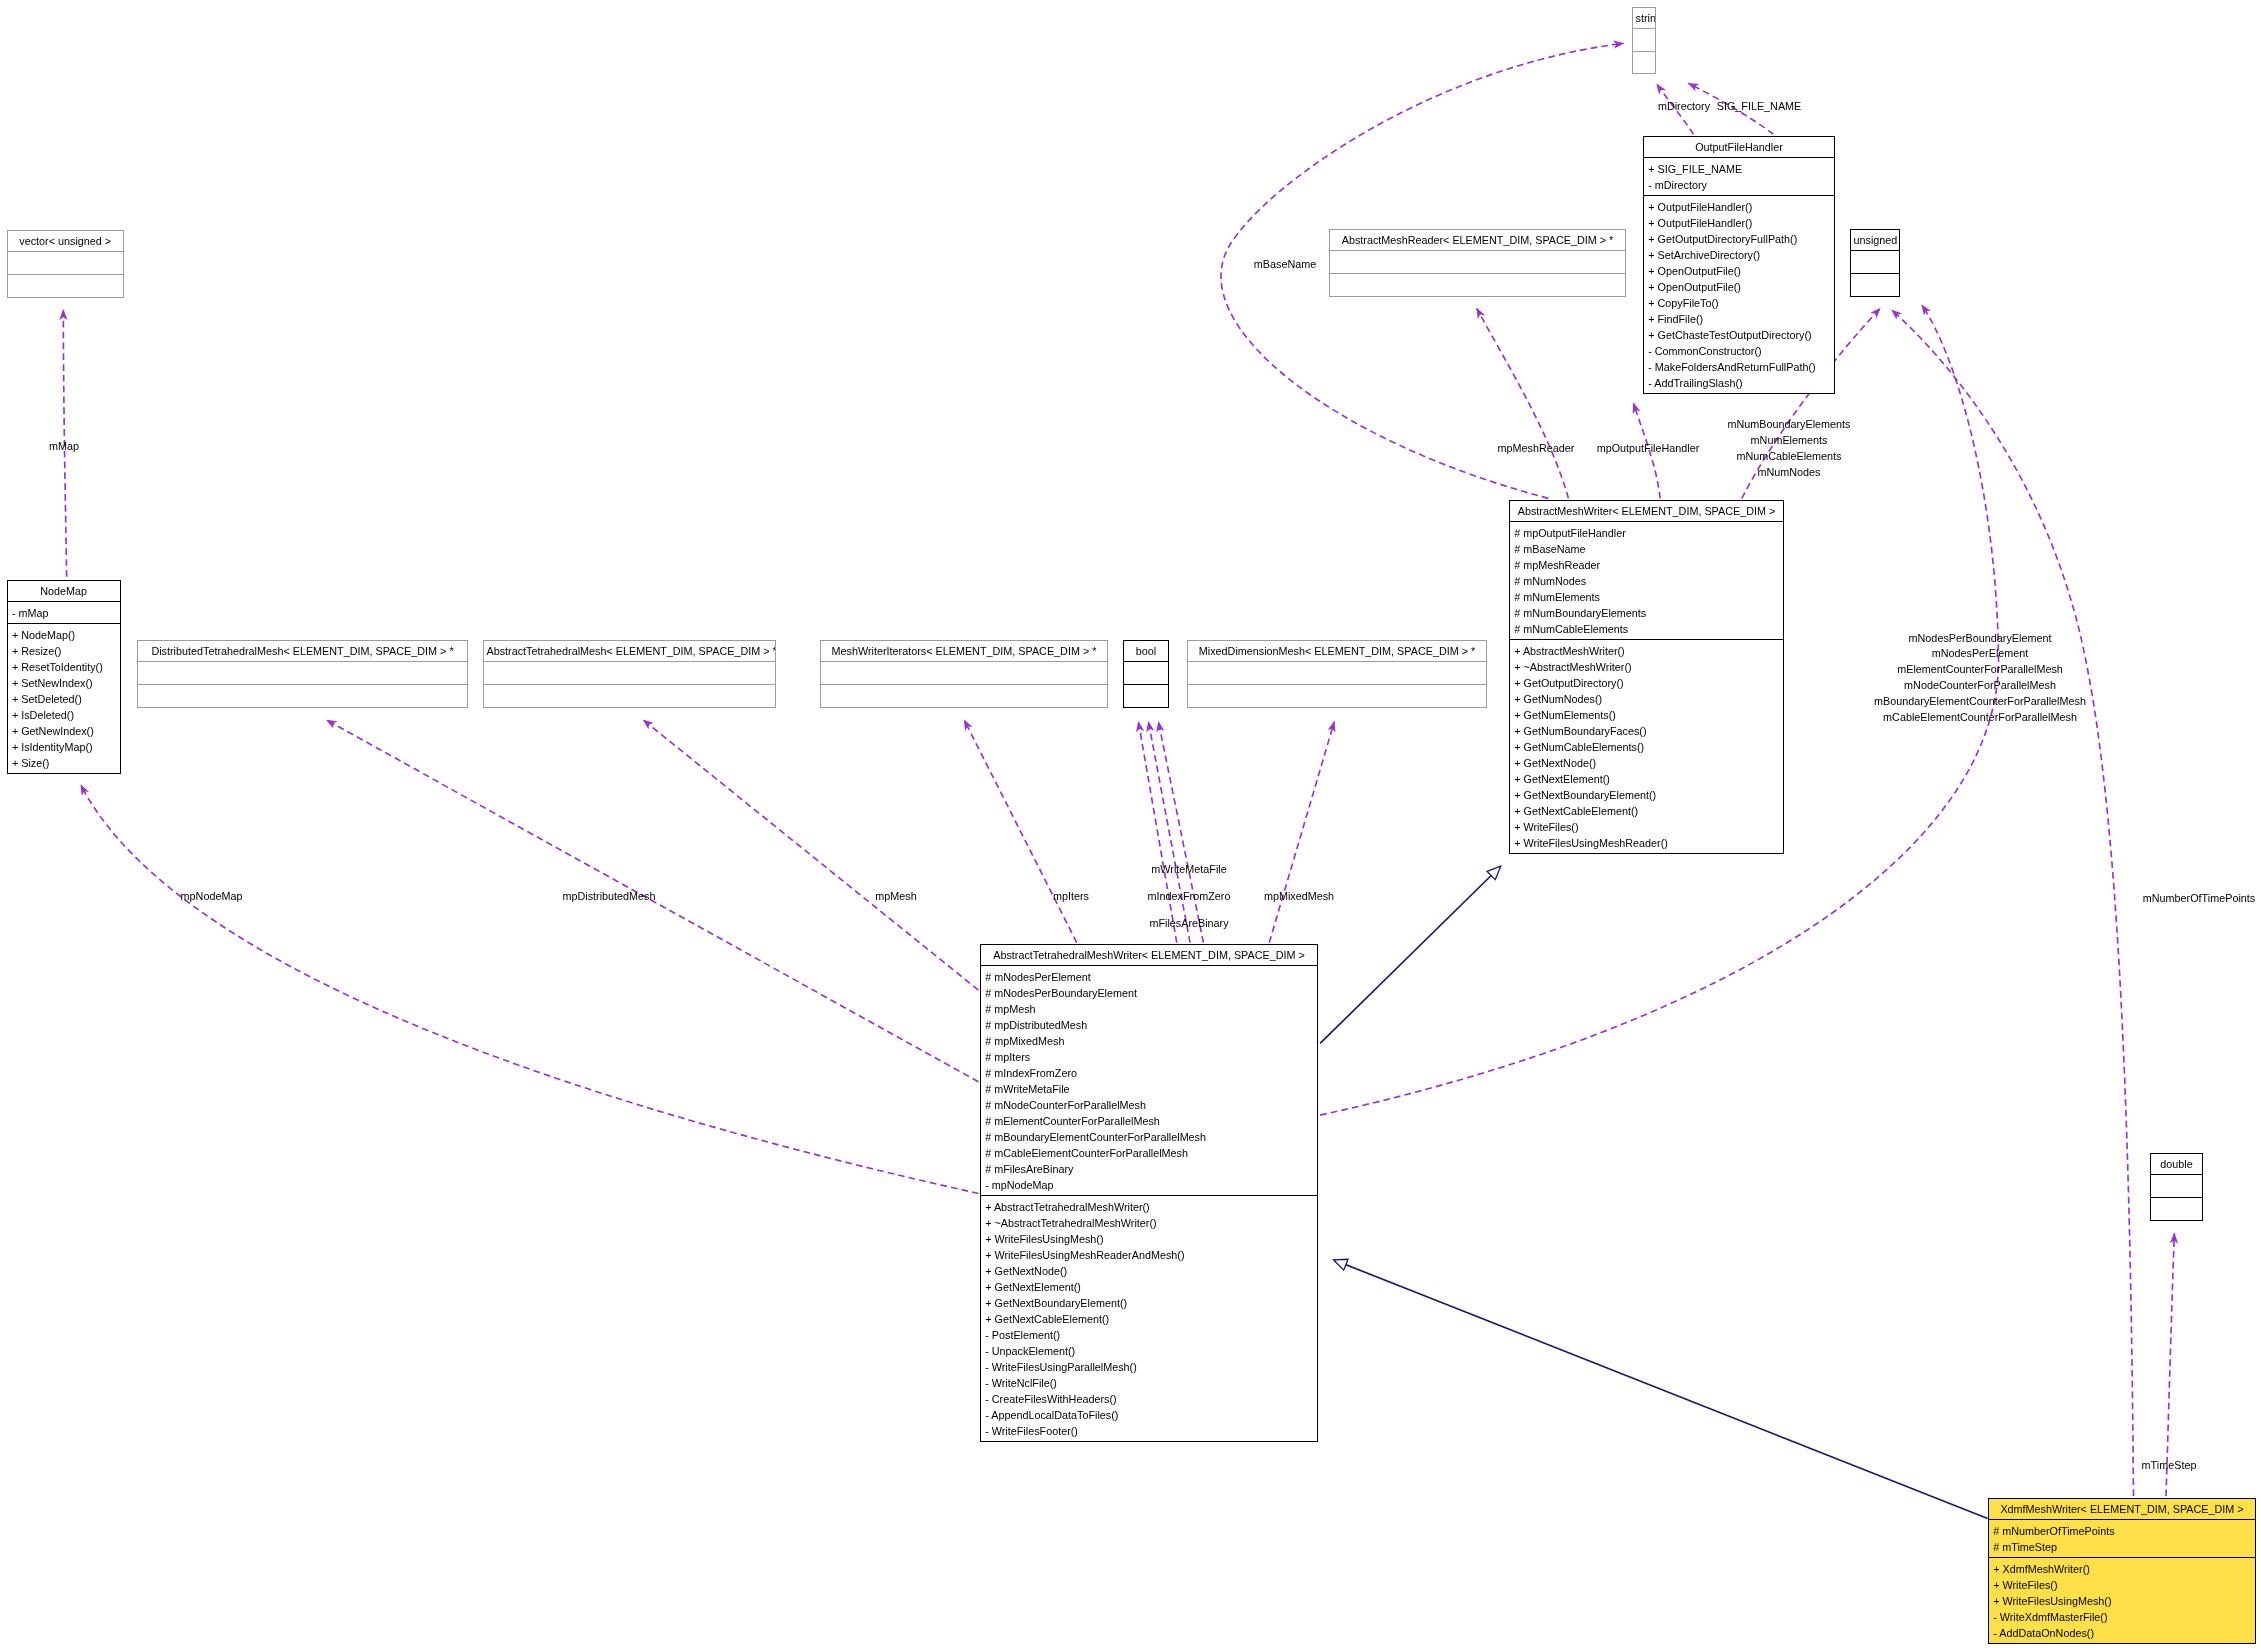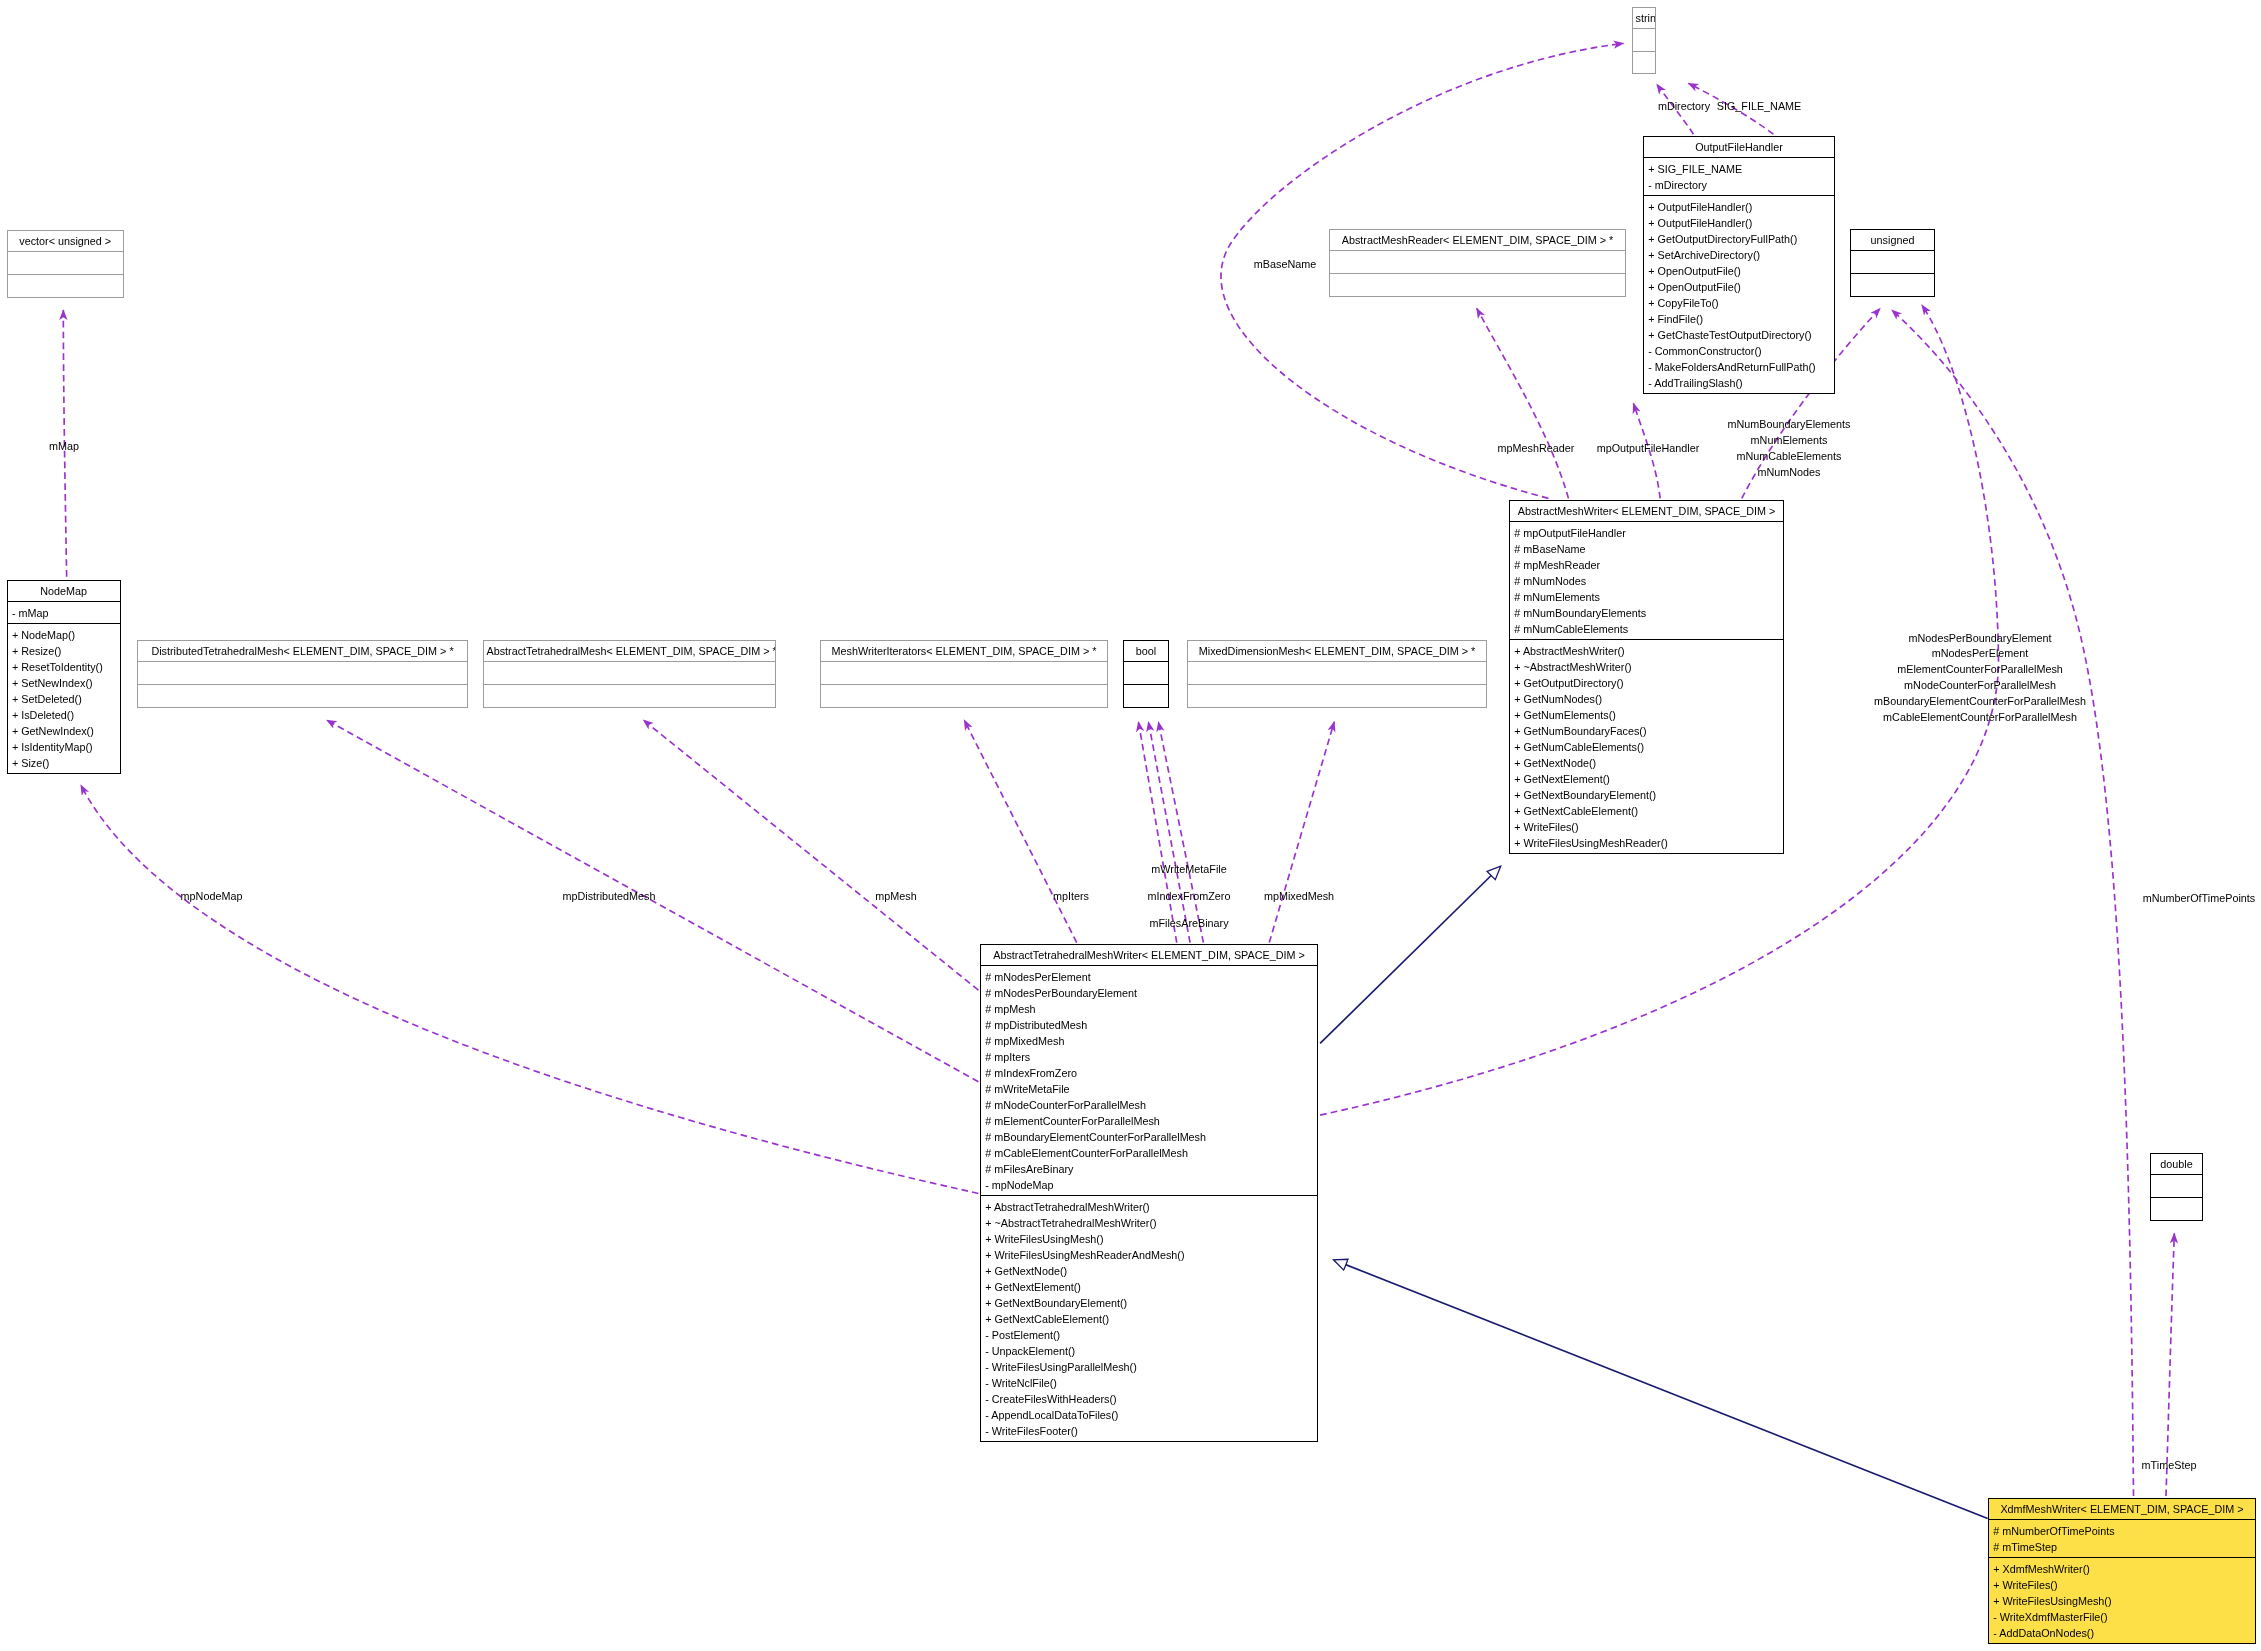--- a/index.html
+++ b/index.html
@@ -87,21 +87,21 @@
           <div class="uml-line">- CommonConstructor()</div>
           <div class="uml-line">- MakeFoldersAndReturnFullPath()</div>
           <div class="uml-line">- AddTrailingSlash()</div>
         </div>
       </div>
       <div class="uml-class type" style="left: 1329px; top: 229px; width: 297px;">
         <div class="uml-title">AbstractMeshReader&lt; ELEMENT_DIM, SPACE_DIM &gt; *</div>
         <div class="uml-section empty"></div>
         <div class="uml-section empty"></div>
       </div>
-      <div class="uml-class" style="left: 1850px; top: 229px; width: 85px;">
+      <div class="uml-class" style="left: 1850px; top: 229px; width: 50px;">
         <div class="uml-title">unsigned</div>
         <div class="uml-section empty"></div>
         <div class="uml-section empty"></div>
       </div>
       <div class="uml-class type" style="left: 6.7px; top: 230px; width: 117px;">
         <div class="uml-title">vector&lt; unsigned &gt;</div>
         <div class="uml-section empty"></div>
         <div class="uml-section empty"></div>
       </div>
       <div class="uml-class" style="left: 6.7px; top: 580px; width: 114px;">

